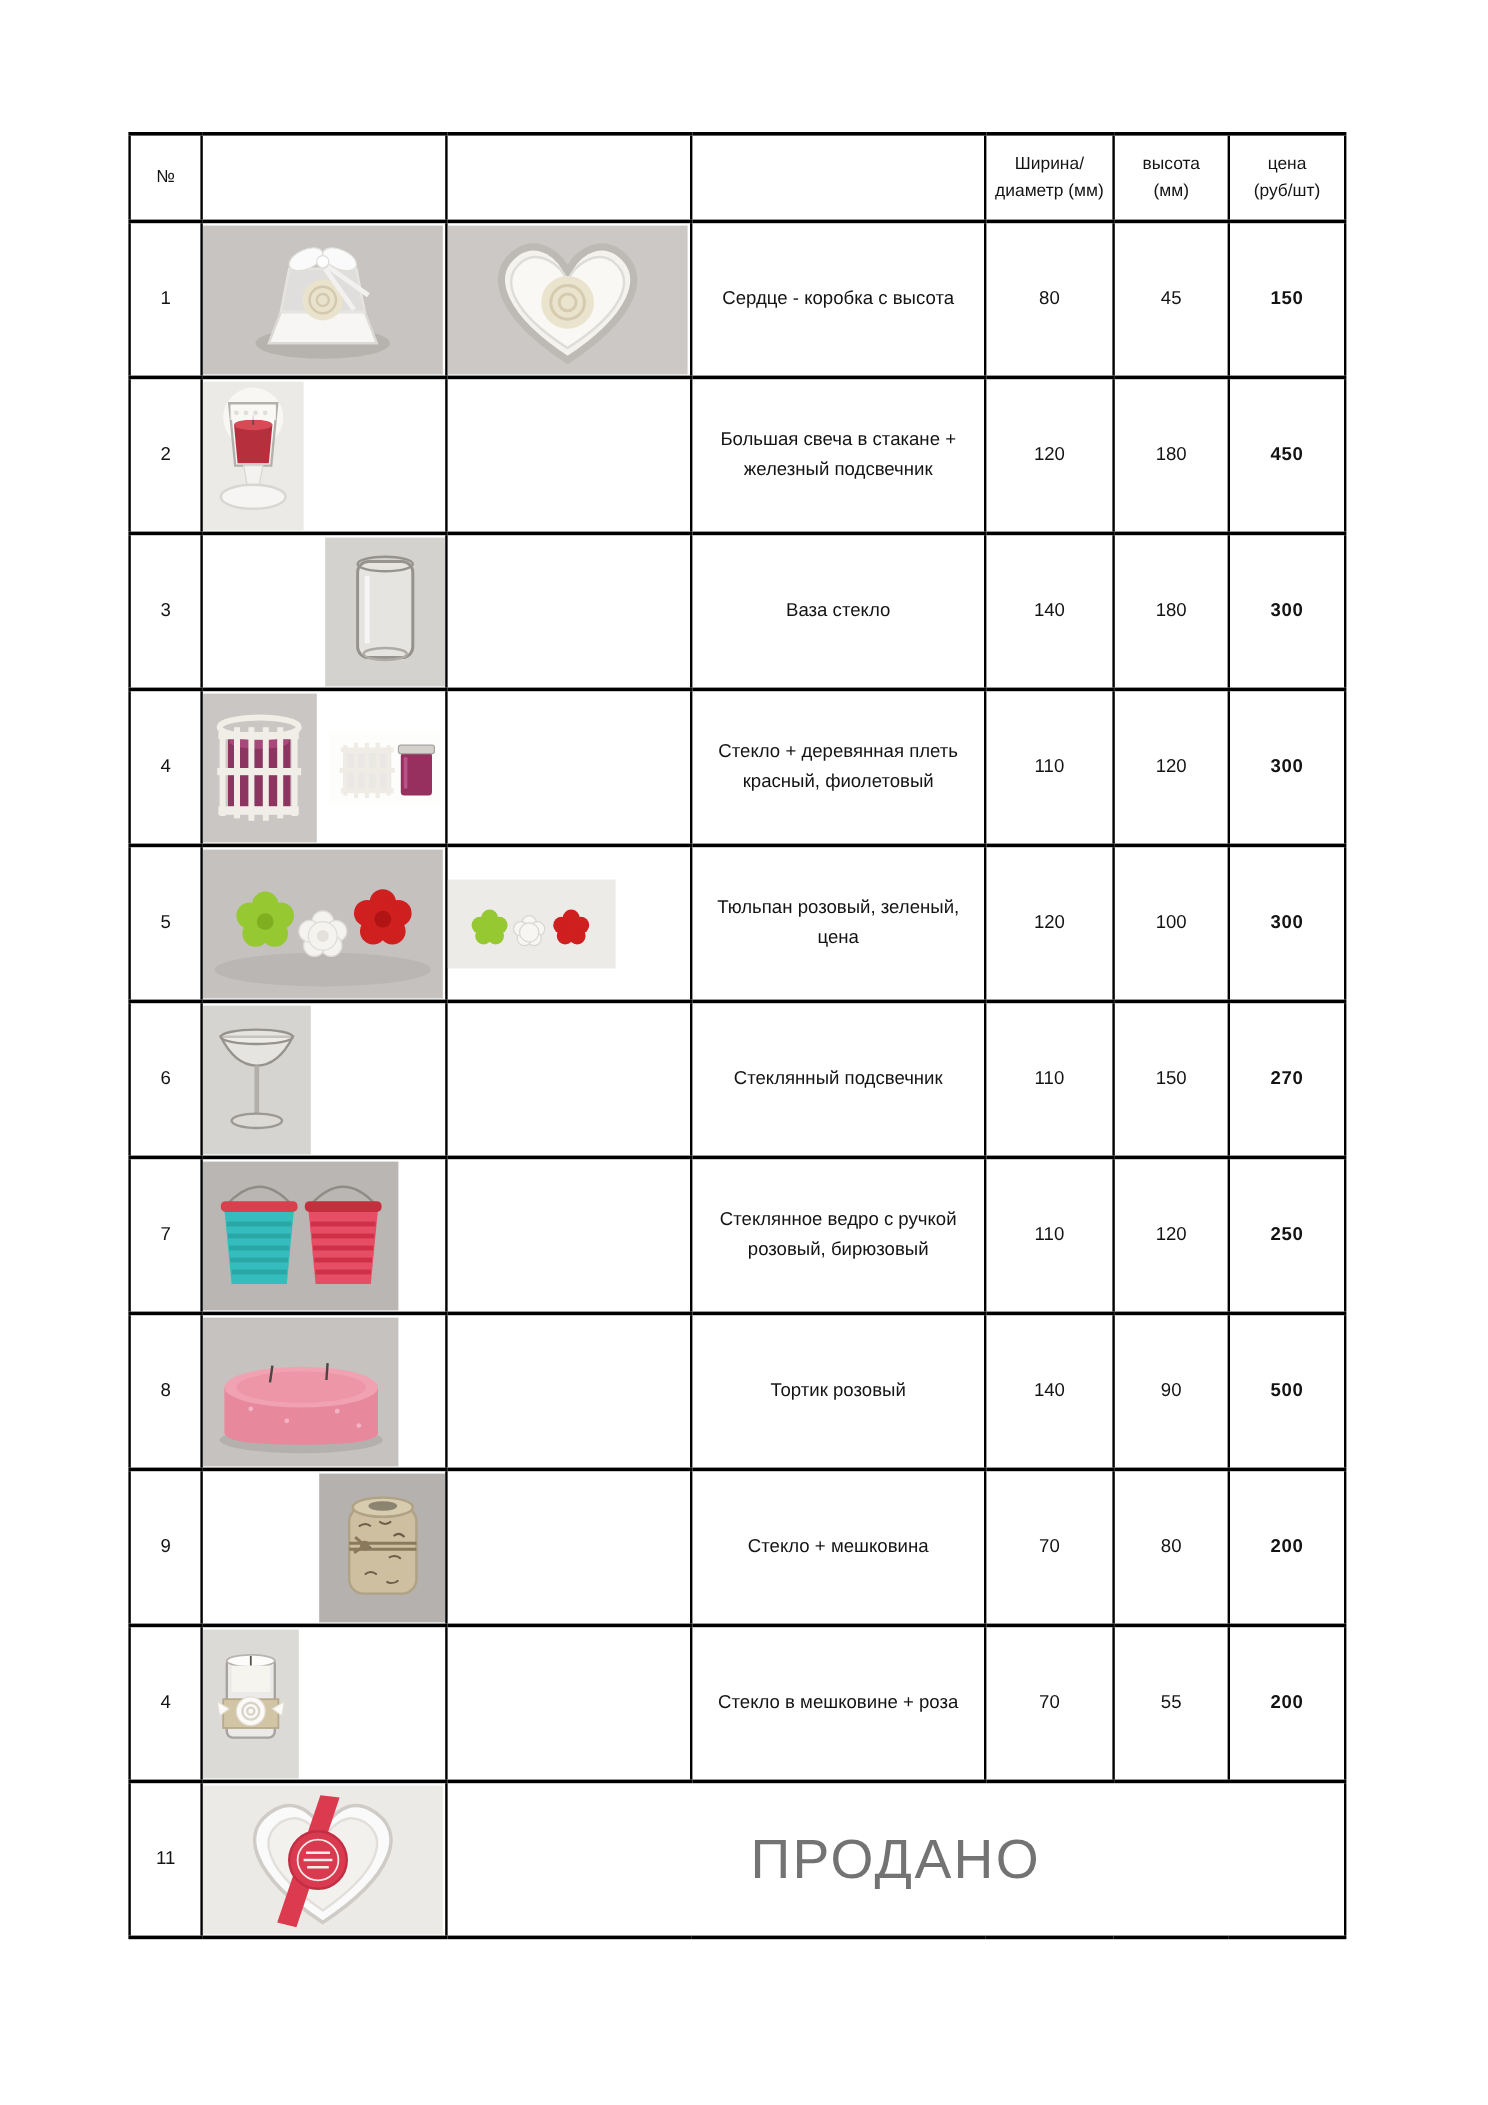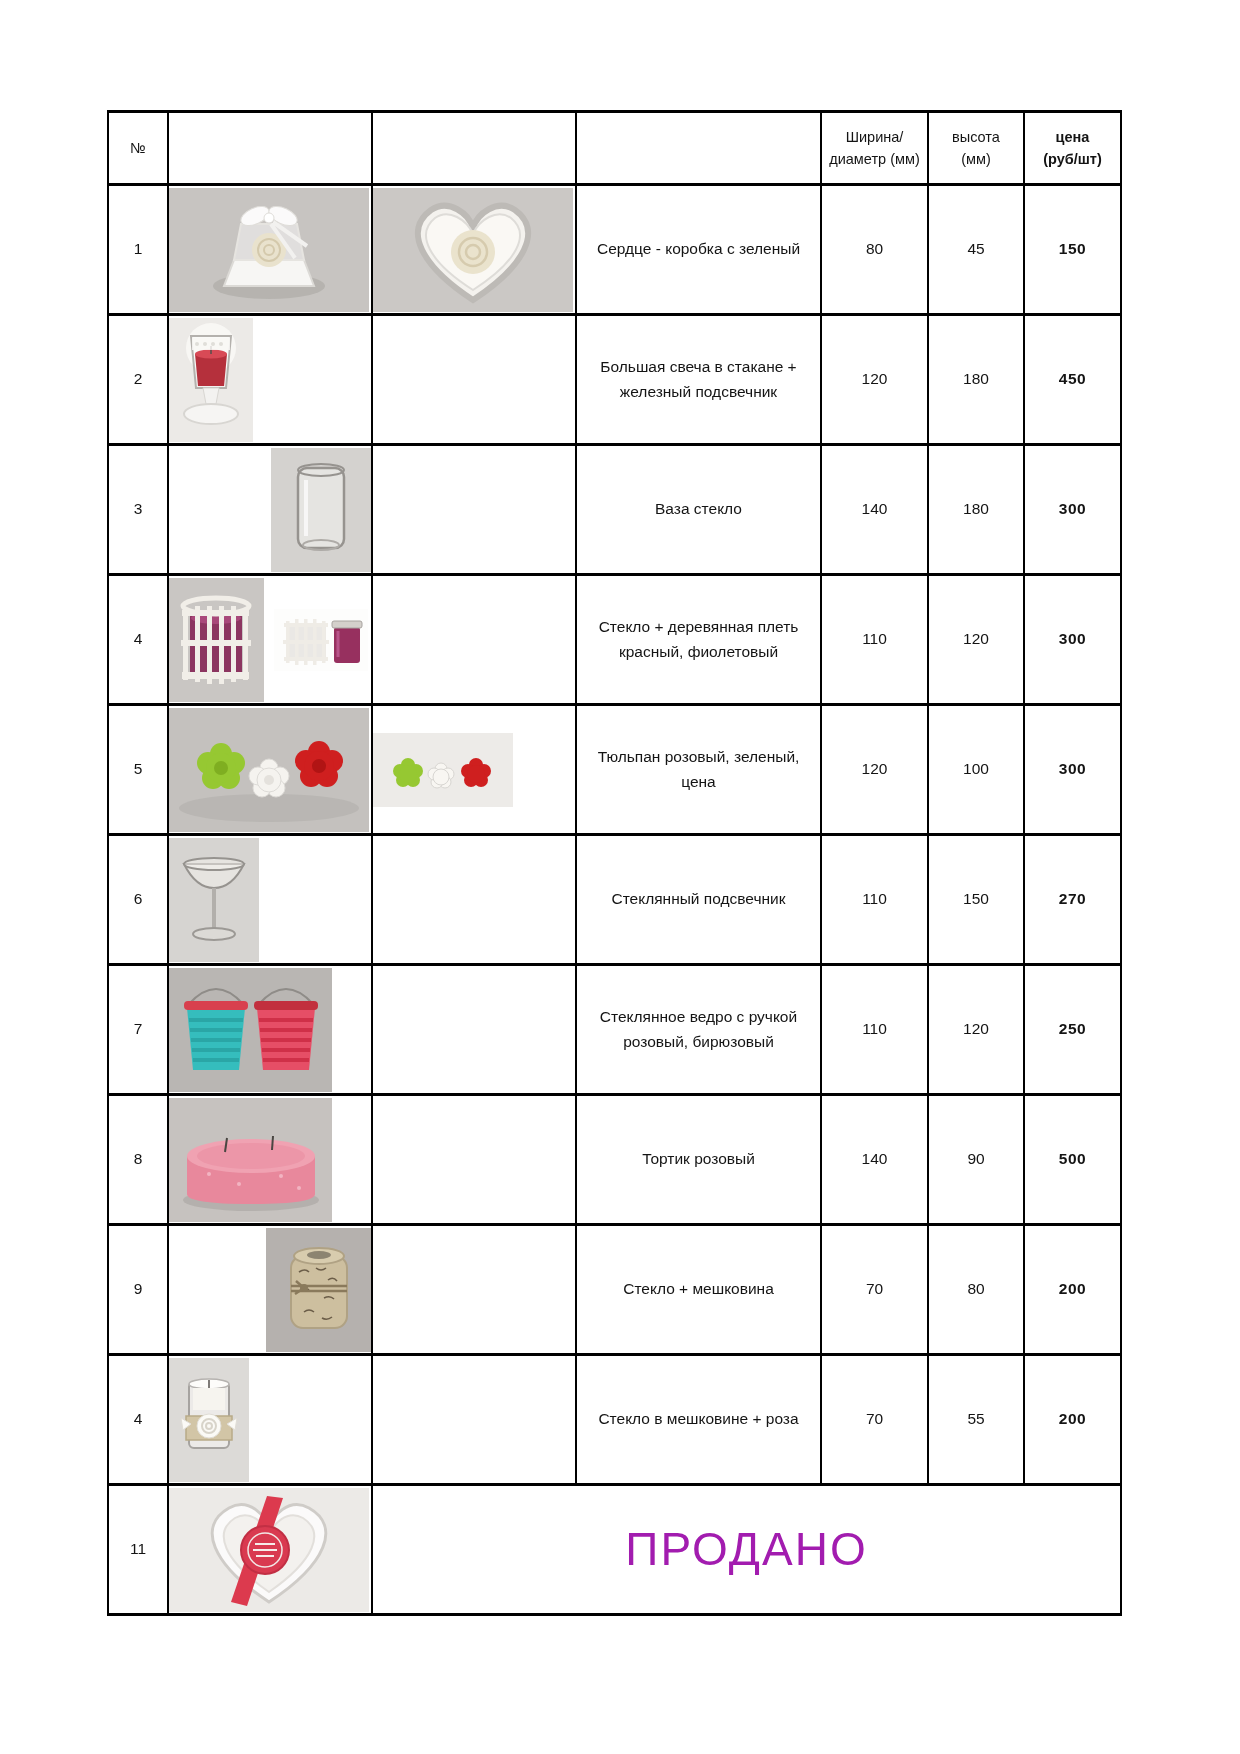--- a/index.html
+++ b/index.html
@@ -5,21 +5,21 @@
   html,body{margin:0;padding:0;background:#ffffff;}
   .page{position:relative;width:1240px;height:1754px;background:#ffffff;overflow:hidden;
         font-family:"Liberation Sans",sans-serif;color:#141414;}
   table.price{position:absolute;left:107px;top:110px;border-collapse:collapse;table-layout:fixed;}
   th,td{border-left:2px solid #000;border-right:2px solid #000;
         border-top:3px solid #000;border-bottom:3px solid #000;
         overflow:hidden;}
   thead tr{height:73px;}
   tbody tr{height:130px;}
   th{font-weight:normal;font-size:14.5px;text-align:center;vertical-align:middle;padding:2px;line-height:1.55;}
-  th.bold div{font-weight:bold;}
+  th.bold div{font-weight:normal;}
   td{text-align:center;vertical-align:middle;font-size:15.5px;padding:0 6px;line-height:1.6;}
   td.cell-photo{padding:0;}
   td.cell-price{font-weight:bold;letter-spacing:.5px;}
   .photo-wrap{display:flex;align-items:center;width:100%;height:100%;gap:10px;}
   .photo-wrap.align-right{justify-content:flex-end;}
   .photo{flex:none;}
   .photo svg{display:block;width:100%;height:100%;}
   td.cell-sold{font-size:46px;letter-spacing:2px;}
 </style>
 </head>
@@ -83,21 +83,21 @@
                 <svg viewBox="0 0 200 124" preserveAspectRatio="none">
                   <path d="M100,112 C48,78 30,42 58,22 C76,10 96,26 100,40 C104,26 124,10 142,22 C170,42 152,78 100,112 Z" fill="#f4f2ee" stroke="#bdbab6" stroke-width="6"></path>
                   <path d="M100,102 C56,74 42,46 62,30 C76,20 94,32 100,46 C106,32 124,20 138,30 C158,46 144,74 100,102 Z" fill="#faf8f4" stroke="#dedcd8" stroke-width="2"></path>
                   <circle cx="100" cy="64" r="22" fill="#eae3cd"></circle>
                   <circle cx="100" cy="64" r="14" fill="none" stroke="#d6cbae" stroke-width="2.5"></circle>
                   <circle cx="100" cy="64" r="7" fill="none" stroke="#d6cbae" stroke-width="2.5"></circle>
                 </svg>
               </div>
             </div>
           </td>
-          <td class="cell-desc">Сердце - коробка с зеленый</td>
+          <td class="cell-desc">Сердце - коробка с высота</td>
           <td class="cell-width">80</td>
           <td class="cell-height">45</td>
           <td class="cell-price">150</td>
         </tr>
         <tr>
           <td class="cell-no">2</td>
           <td class="cell-photo">
             <div class="photo-wrap">
               <div class="photo" style="width: 84px; height: 124px; background: rgb(236, 234, 231);">
                 <svg viewBox="0 0 84 124" preserveAspectRatio="none">
@@ -415,17 +415,17 @@
                   <path d="M100,114 C42,76 28,38 60,20 C80,9 98,28 100,42 C102,28 120,9 140,20 C172,38 158,76 100,114 Z" fill="#fbfafa" stroke="#cfccc8" stroke-width="3"></path>
                   <path d="M100,104 C54,72 44,44 66,30 C82,21 96,36 100,48 C104,36 118,21 134,30 C156,44 146,72 100,104 Z" fill="#f3f1ee" stroke="#e2dfdb" stroke-width="2"></path>
                   <polygon points="98,8 114,10 78,118 62,114" fill="#dc3a4e"></polygon>
                   <circle cx="96" cy="62" r="24" fill="#d93a50" stroke="#c22f44" stroke-width="2"></circle>
                   <circle cx="96" cy="62" r="17" fill="none" stroke="#f2e8e6" stroke-width="1.5"></circle>
                   <path d="M86,56 h20 M84,62 h24 M87,68 h18" stroke="#f6ecea" stroke-width="2"></path>
                 </svg>
               </div>
             </div>
           </td>
-          <td colspan="5" class="cell-sold" style="color: #a21caf;"><span>ПРОДАНО</span></td>
+          <td colspan="5" class="cell-sold" style="color: #737373;"><span>ПРОДАНО</span></td>
         </tr>
       </tbody>
   </table>
 </div>
 
 </body></html>

